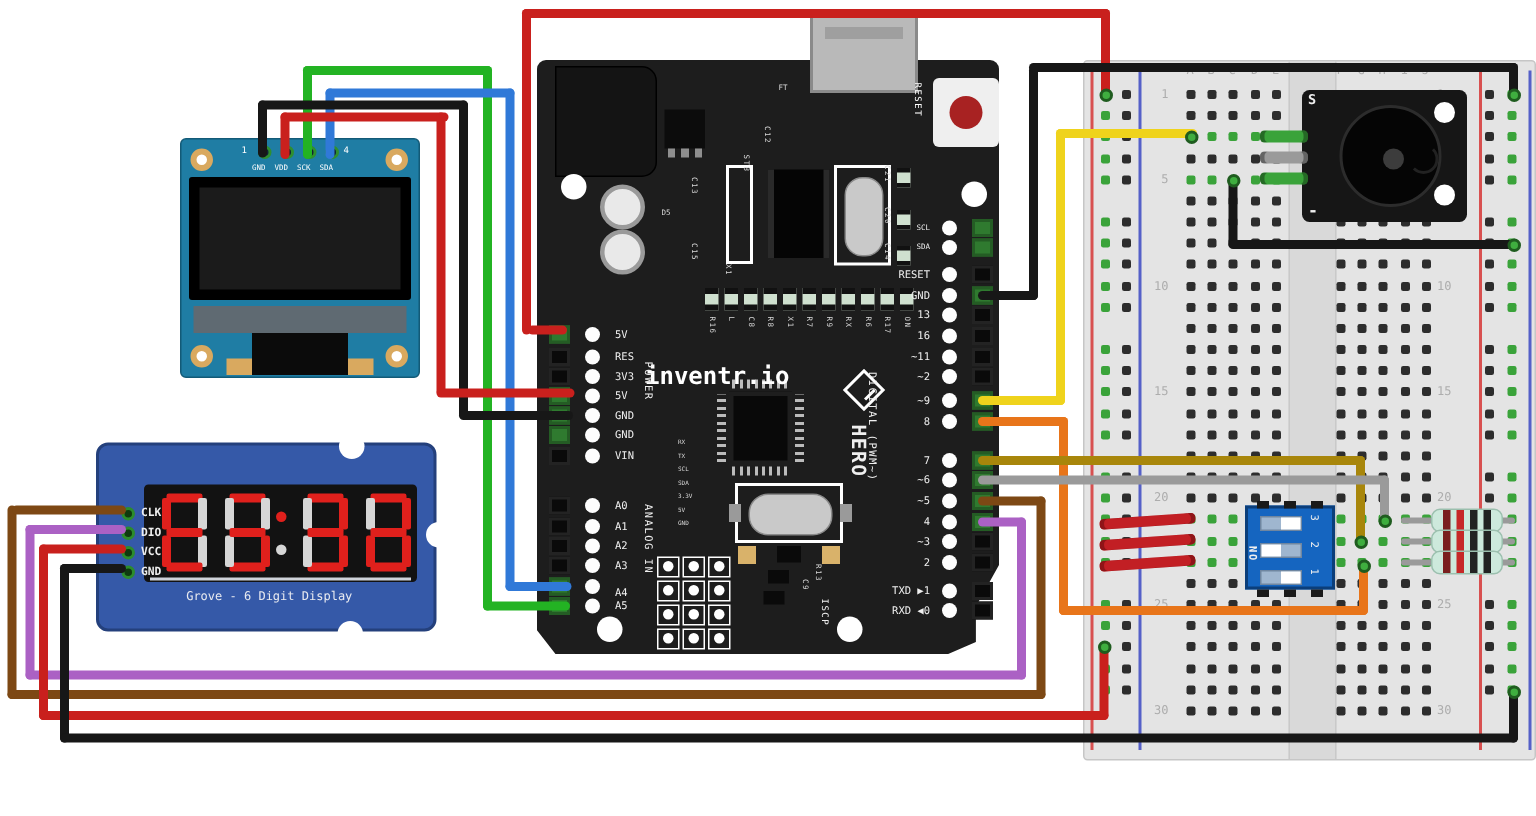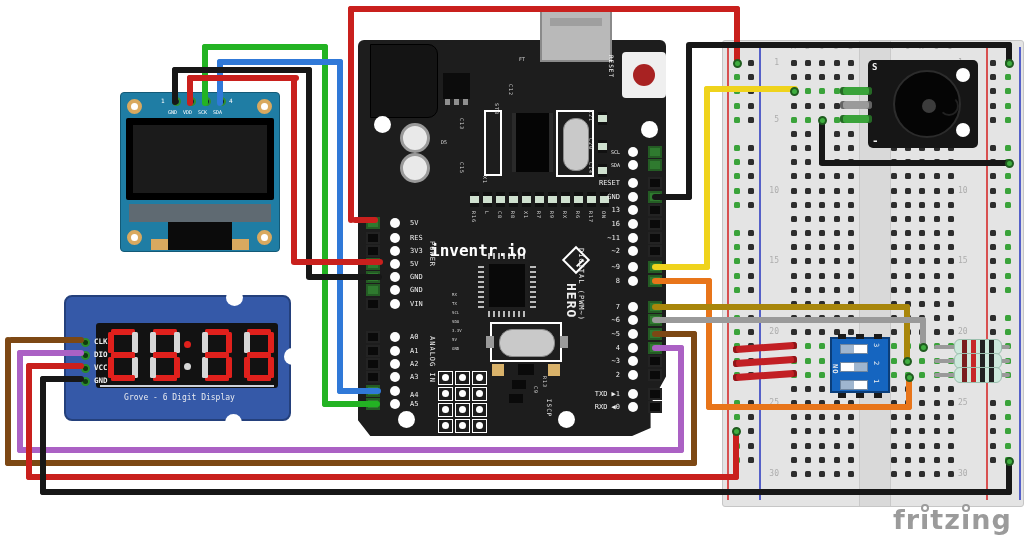--- a/index.html
+++ b/index.html
@@ -950,14 +950,13 @@
         <div style="position:absolute;left:7px;top:0;width:5px;height:14px;background:#7a1f1f"></div>
         <div style="position:absolute;left:16px;top:0;width:5px;height:14px;background:#c62828"></div>
         <div style="position:absolute;left:25px;top:0;width:5px;height:14px;background:#222222"></div>
         <div style="position:absolute;left:34px;top:0;width:5px;height:14px;background:#222222"></div>
       </div>
       <div style="position:absolute;left:840px;top:87px;width:32px;height:8px;background:#3aa33a;border-radius:3px;box-shadow:inset 3px 0 0 rgba(0,0,0,.35), inset -3px 0 0 rgba(0,0,0,.35)"></div>
       <div style="position:absolute;left:840px;top:101px;width:32px;height:8px;background:#9a9a9a;border-radius:3px;box-shadow:inset 3px 0 0 rgba(0,0,0,.35), inset -3px 0 0 rgba(0,0,0,.35)"></div>
       <div style="position:absolute;left:840px;top:115px;width:32px;height:8px;background:#3aa33a;border-radius:3px;box-shadow:inset 3px 0 0 rgba(0,0,0,.35), inset -3px 0 0 rgba(0,0,0,.35)"></div>
     </div>
 
-  <div id="wm" class="abs">fr<span class="iring">ı</span>tz<span class="iring">ı</span>ng</div>
 </div>
 
 </body></html>

